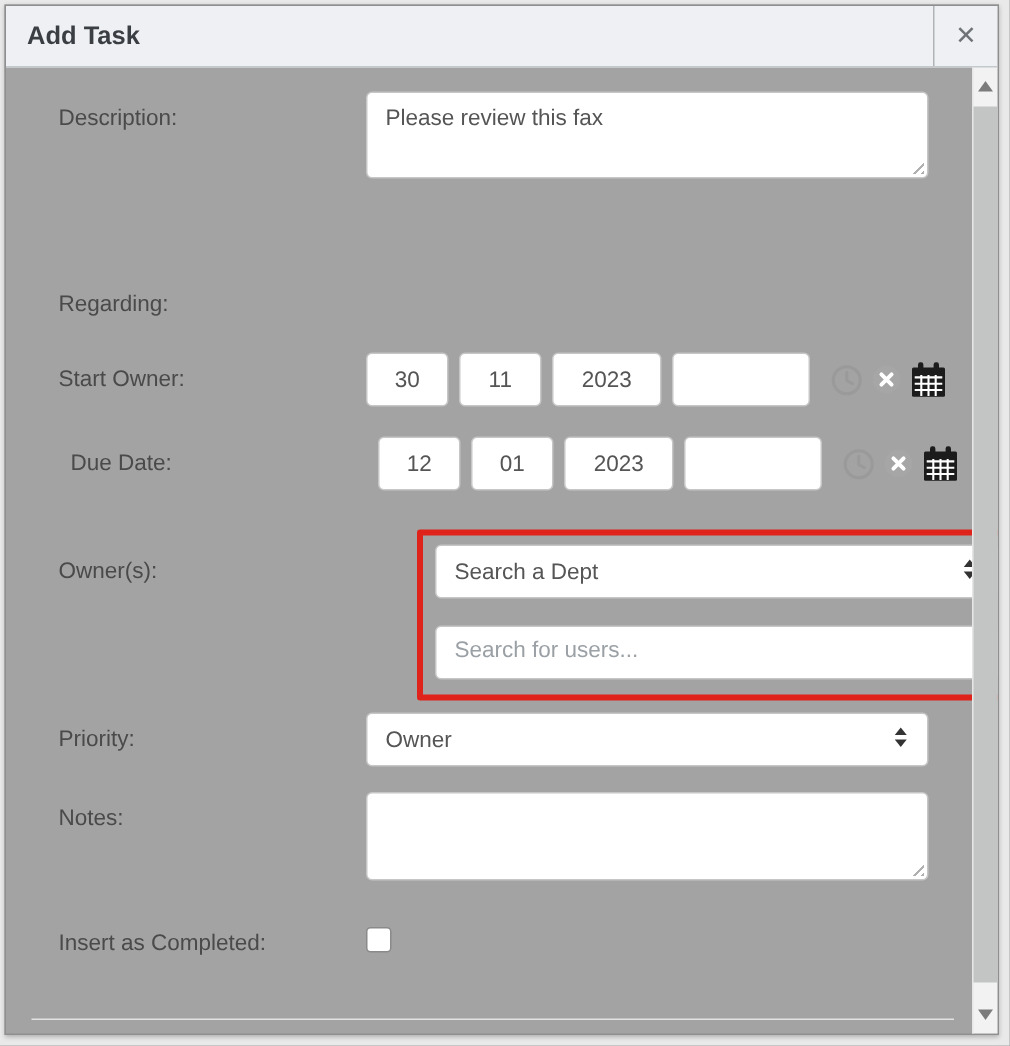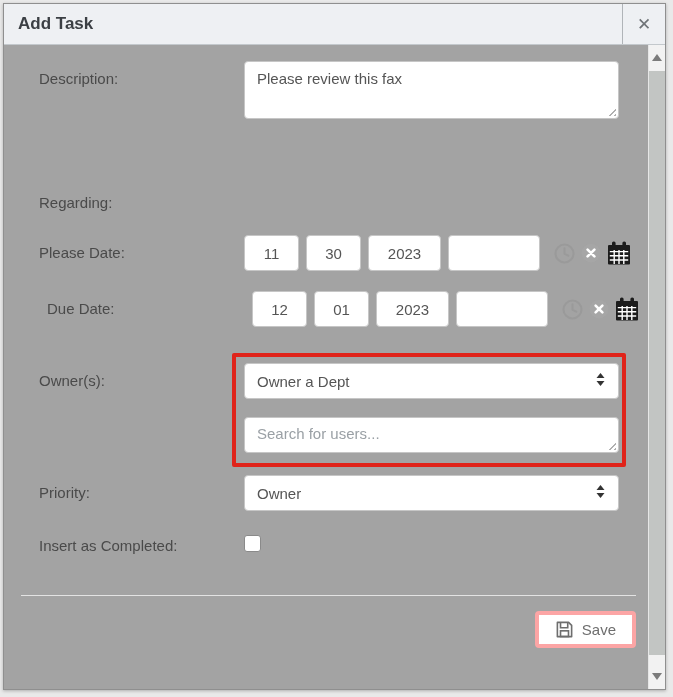--- a/index.html
+++ b/index.html
@@ -108,21 +108,21 @@
   }
   .sb-arrow { position:absolute; left:3px; width:0; height:0; cursor:pointer; }
   .sb-up   { top:9px;    border-left:5.5px solid transparent; border-right:5.5px solid transparent; border-bottom:7px solid #7b7b7b; }
   .sb-down { bottom:9px; border-left:5.5px solid transparent; border-right:5.5px solid transparent; border-top:7px solid #7b7b7b; }
   .sb-thumb {
     position:absolute; left:0; right:0; top:26px; bottom:34px; background:#c2c5c3; cursor:grab;
   }
 
   .rowspace-desc{margin-bottom:30px;} .rowspace-reg{margin-bottom:24px; min-height:20px;}
   .rowspace-start{margin-bottom:20px;} .rowspace-due{margin-bottom:26px;margin-left:8px;}
-  .rowspace-own{margin-bottom:8px;} .rowspace-pri{margin-bottom:17px;}
+  .rowspace-own{margin-bottom:8px;justify-content:space-between;} .rowspace-pri{margin-bottom:17px;}
   .rowspace-notes{margin-bottom:24px;}
 </style>
 </head>
 <body>
 
 <div class="modal">
 
   <div class="modal-header">
     <div class="modal-title">Add Task</div>
     <div class="modal-close">
@@ -141,24 +141,24 @@
         </div>
       </div>
     </div>
 
     <div class="row rowspace-reg">
       <div class="label" style="padding-top:0;margin-top:45px;">Regarding:</div>
       <div class="field"></div>
     </div>
 
     <div class="row rowspace-start">
-      <div class="label">Please Date:</div>
+      <div class="label">Start Owner:</div>
       <div class="field date-field">
+        <input class="din w55" value="30" style="">
         <input class="din w55" value="11" style="">
-        <input class="din w55" value="30" style="">
         <input class="din w73" value="2023" style="">
         <input class="din w92" value="" style="">
         <span class="icon-btn icon-clock">
           <svg width="21" height="21" viewBox="0 0 21 21">
               <circle cx="10.5" cy="10.5" r="9" fill="none" stroke="#9a9a9a" stroke-width="2.1"></circle>
               <path d="M10.5 5.2v5.6l3.8 1.9" fill="none" stroke="#9a9a9a" stroke-width="2" stroke-linecap="round" stroke-linejoin="round"></path>
             </svg>
         </span>
         <span class="icon-btn icon-clear">
           <svg width="20" height="20" viewBox="0 0 20 20">
@@ -211,21 +211,21 @@
             </svg>
         </span>
       </div>
     </div>
 
     <div class="row rowspace-own">
       <div class="label" style="padding-top:19px;">Owner(s):</div>
       <div class="field owners-field">
         <div class="annotation-box"></div>
         <div class="select">
-          <span class="sel-text">Owner a Dept</span>
+          <span class="sel-text">Search a Dept</span>
           <span>
             <svg width="11" height="15" viewBox="0 0 11 15">
                 <path d="M5.5 1l4 5h-8z" fill="#333"></path>
                 <path d="M5.5 14l-4-5h8z" fill="#333"></path>
               </svg>
           </span>
         </div>
         <div class="owners-gap"></div>
         <div class="ta-wrap">
           <textarea class="ta" style="height: 36px; padding-top: 7px;" placeholder="Search for users..."></textarea>
@@ -242,20 +242,29 @@
           <span>
             <svg width="11" height="15" viewBox="0 0 11 15">
                 <path d="M5.5 1l4 5h-8z" fill="#333"></path>
                 <path d="M5.5 14l-4-5h8z" fill="#333"></path>
               </svg>
           </span>
         </div>
       </div>
     </div>
 
+    <div class="row rowspace-notes">
+      <div class="label">Notes:</div>
+      <div class="field">
+        <div class="ta-wrap">
+          <textarea class="ta" style="height: 59px;"></textarea>
+          <span class="grip"></span>
+        </div>
+      </div>
+    </div>
 
     <div class="row">
       <div class="label">Insert as Completed:</div>
       <div class="field">
         <input type="checkbox" class="checkbox" style="">
       </div>
     </div>
 
     <div class="divider"></div>
 

